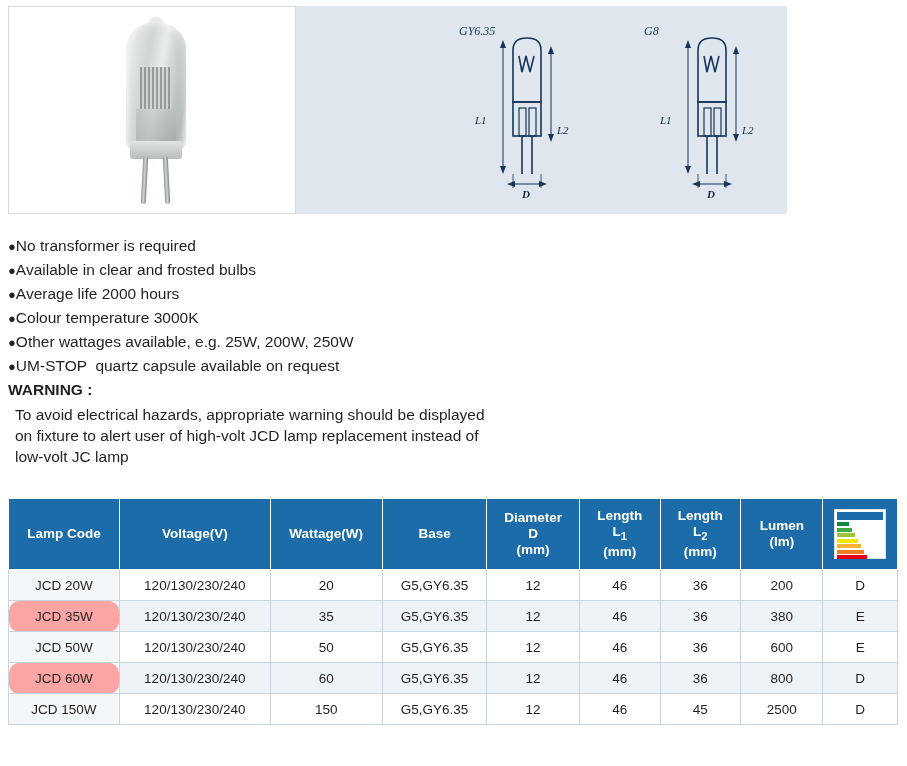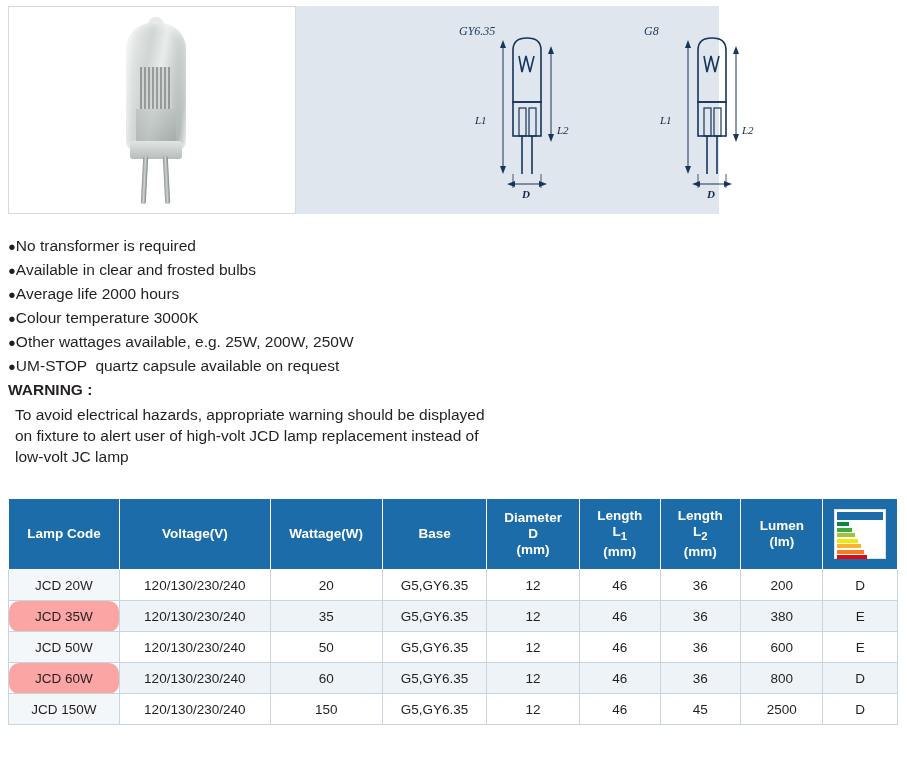--- a/index.html
+++ b/index.html
@@ -18,21 +18,21 @@
     position: relative;
     width: 907px;
     height: 766px;
   }
 
   
   .hero {
     position: absolute;
     left: 8px;
     top: 6px;
-    width: 711px;
+    width: 779px;
     height: 208px;
     display: flex;
   }
   .hero-photo {
     width: 288px;
     height: 208px;
     border: 1px solid #d8d8d8;
     box-sizing: border-box;
     background: #ffffff;
     position: relative;

